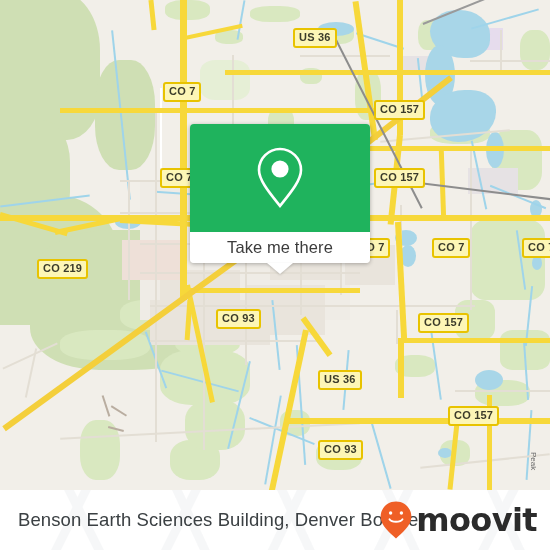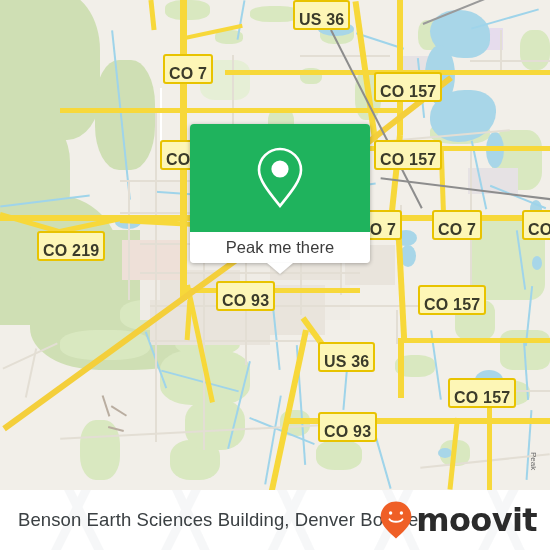--- a/index.html
+++ b/index.html
@@ -43,27 +43,28 @@
   .mway{position:absolute;background:#f4cf3b;}
 
   
   .shield{
     position:absolute;
     background:#fdf6b6;
     border:2px solid #e8c300;
     border-radius:3px;
     color:#3b3b2a;
     font-weight:bold;
-    font-size:16px;
+    font-size:11px;
     line-height:13px;
-    padding:11px 4px 2px 4px;
+    padding:1px 4px 2px 4px;
     white-space:nowrap;
     letter-spacing:.2px;
     box-sizing:border-box;
     font-family:"Liberation Sans","DejaVu Sans",sans-serif;
+    margin-top:28px;
   }
 
   
   #attrib{
     position:absolute;left:0;bottom:0;
     background:rgba(255,255,255,.78);
     color:#333;
     font-size:13.5px;
     line-height:21px;
     padding:1px 9px 2px 9px;
@@ -352,21 +353,21 @@
 
 
     <div id="card">
       <div id="card-top">
         <svg width="50" height="64" viewBox="0 0 50 64">
           <path d="M25 3 C13.4 3 4 12.4 4 24 C4 35 16 48.5 25 60 C34 48.5 46 35 46 24 C46 12.4 36.6 3 25 3 Z" fill="none" stroke="#ffffff" stroke-width="2.6"></path>
           <circle cx="25" cy="23" r="8.6" fill="#ffffff"></circle>
         </svg>
       </div>
       <div id="card-bottom">
-        <span id="card-label">Peak me there</span>
+        <span id="card-label">Take me there</span>
         <span id="card-tail"></span>
       </div>
     </div>
 
   </div>
 
   <div id="footer">
 
     <svg id="footer-wm" viewBox="0 0 550 120" preserveAspectRatio="none">
       <g stroke="#e4e7ea" stroke-width="9" fill="none">

